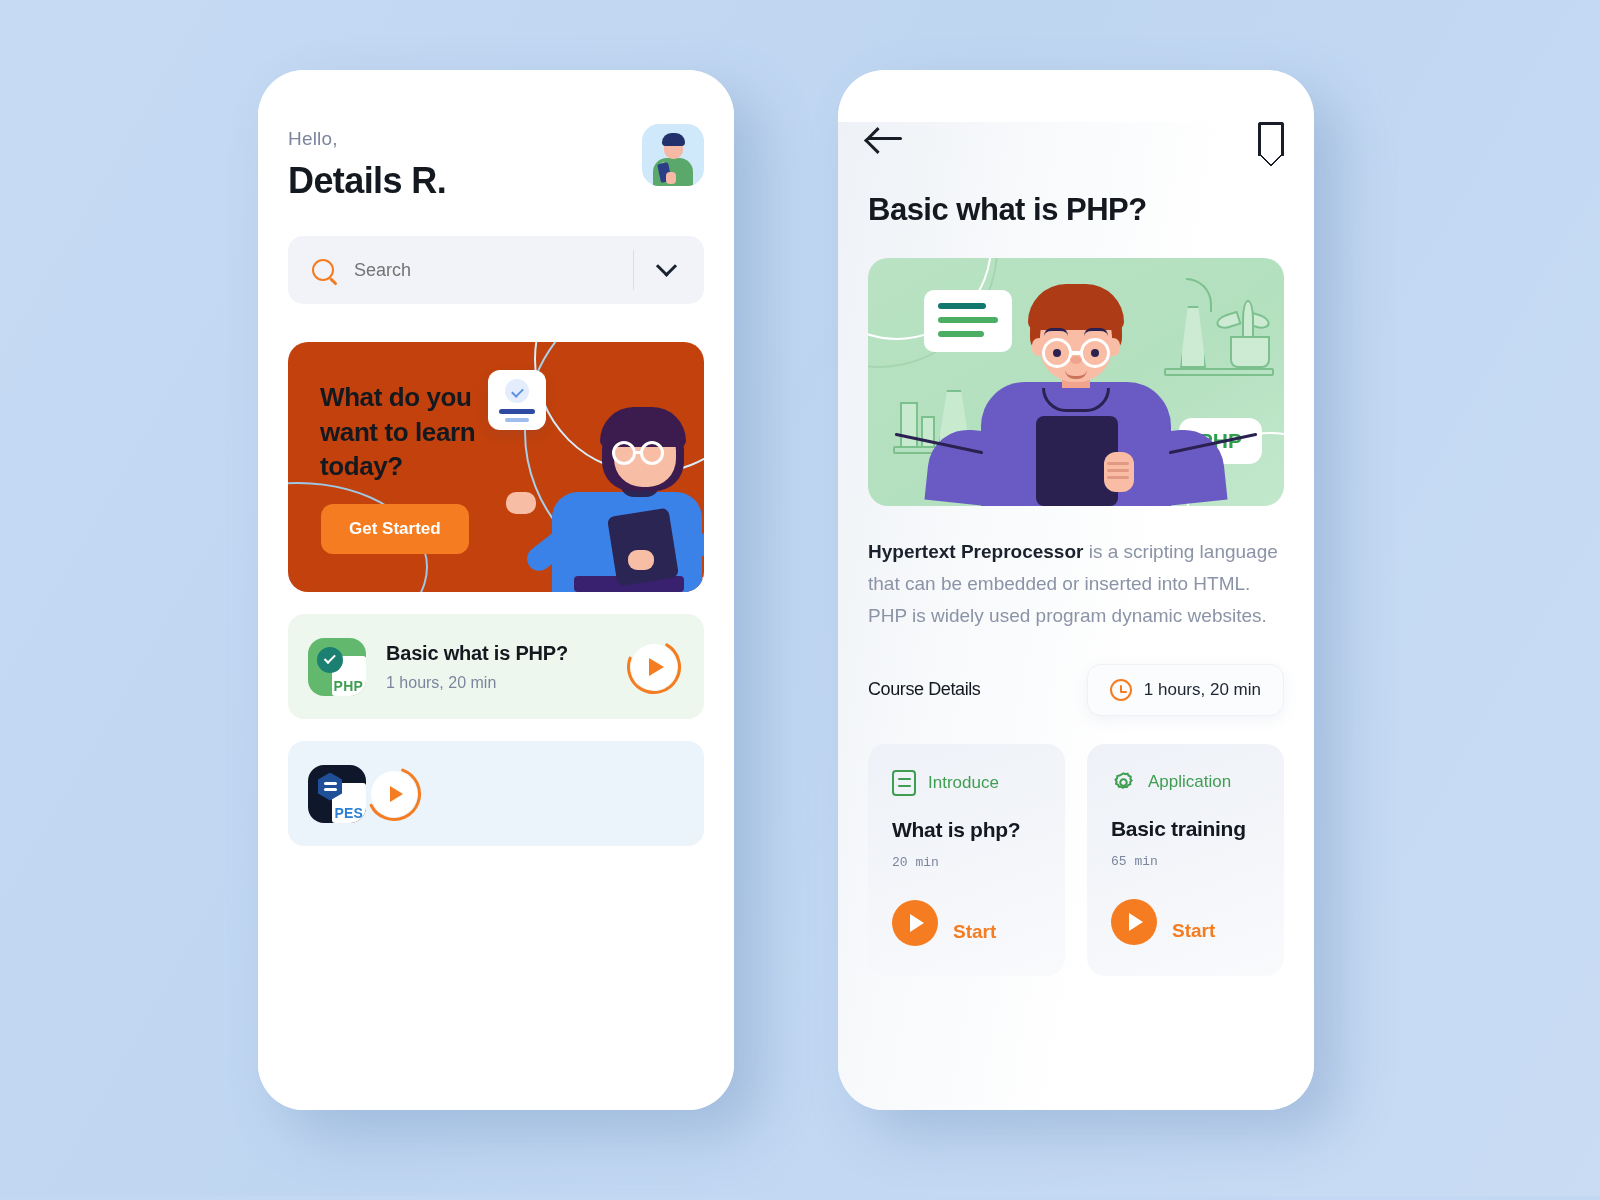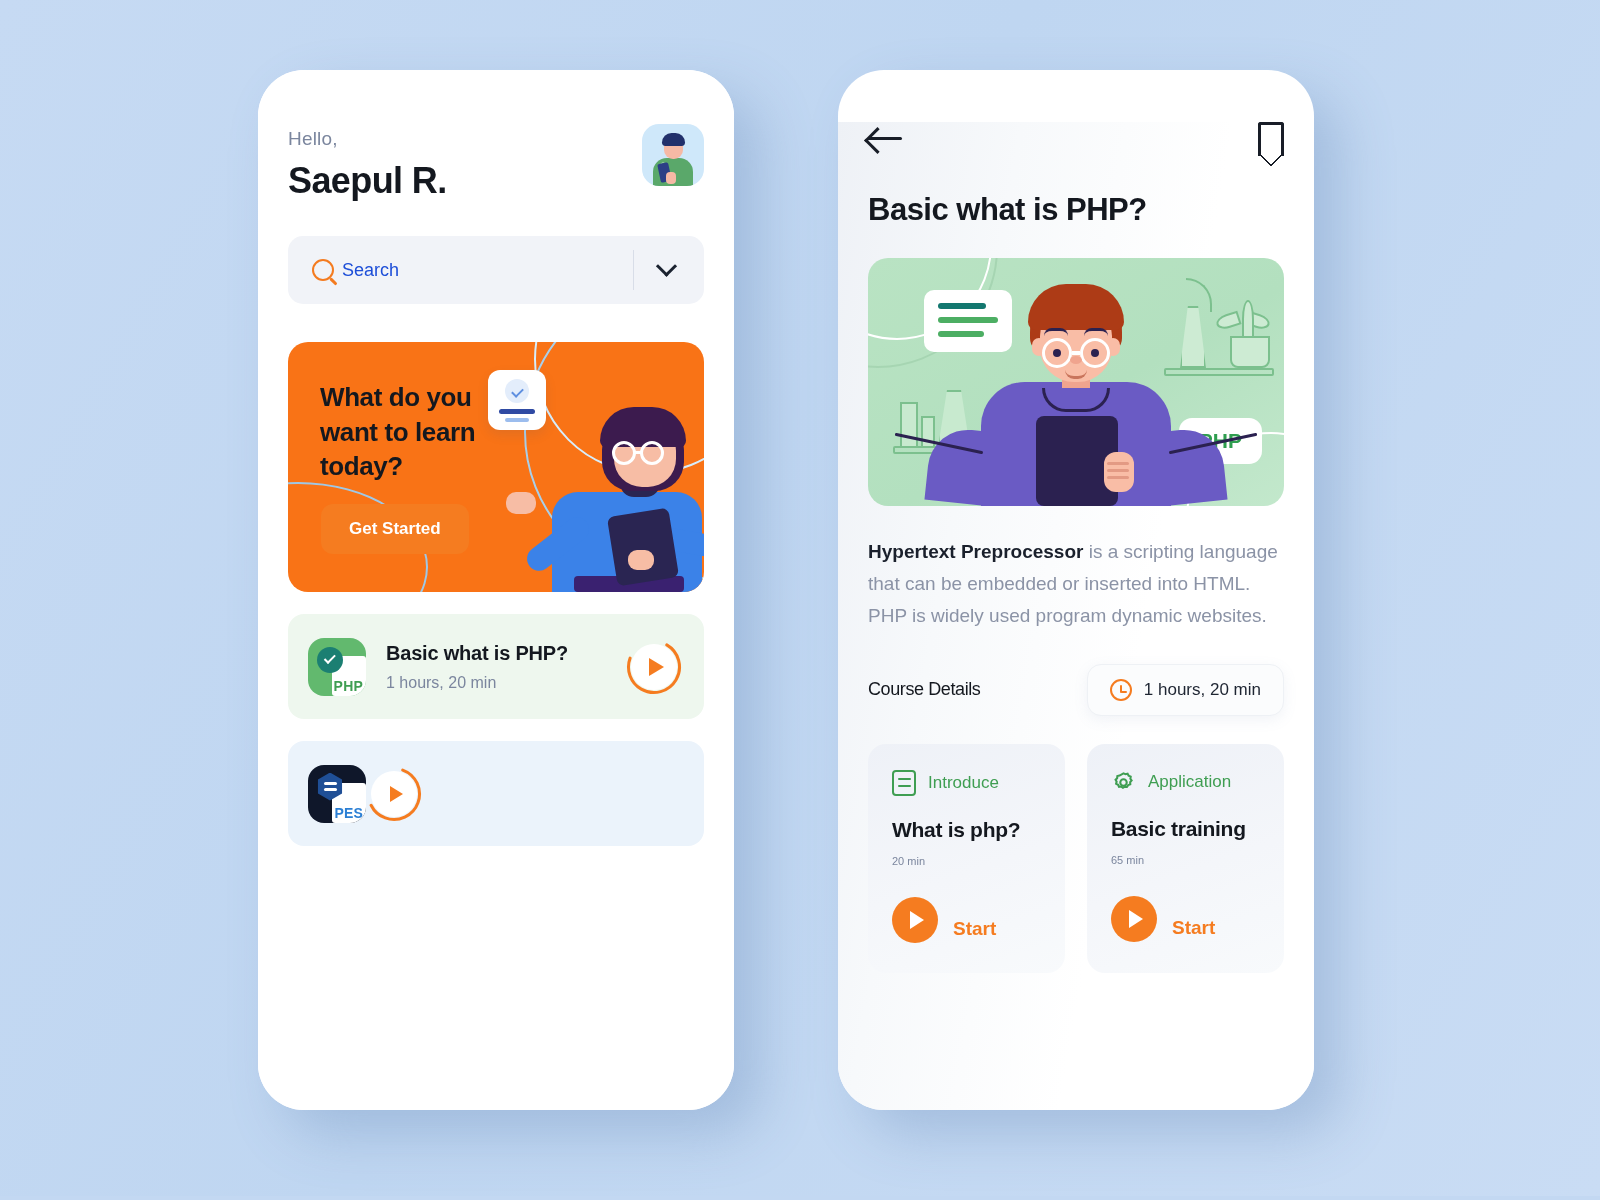--- a/index.html
+++ b/index.html
@@ -51,30 +51,30 @@
              background:#f6b9a5; border-radius:4px; }
 
   
   .search {
     margin-top:34px; height:68px; background:#f1f3f8; border-radius:15px;
     display:flex; align-items:center; padding:0 6px 0 24px;
   }
   .s-icon { width:22px;height:22px;border:2.6px solid #f47b20;border-radius:50%;flex:none;position:relative;}
   .s-icon:after{content:"";position:absolute;right:-6px;bottom:-4px;width:9px;height:2.6px;
                 background:#f47b20;border-radius:2px;transform:rotate(45deg);}
-  .s-text{ flex:1; margin-left:8px; color:#1d4ed8; font-size:18px; }
+  .s-text{ flex:1; margin-left:20px; color:#737373; font-size:18px; }
   .s-div { width:1px; height:40px; background:#d8dde8; }
   .s-chev{ width:64px; display:flex; align-items:center; justify-content:center; }
   .chev-d{ width:15px;height:15px;border-right:3px solid #1b2230;border-bottom:3px solid #1b2230;
            transform:rotate(45deg) translate(-3px,-3px); }
 
   
   .banner{
     margin-top:38px; height:250px; border-radius:20px; position:relative; overflow:hidden;
-    background:#f97316;
+    background:#c2410c;
   }
   .b-deco{position:absolute;border:2px solid #d7edfb;border-radius:50%;}
   .b-d1{width:230px;height:230px;right:-60px;top:-98px;}
   .b-d2{width:300px;height:300px;right:-120px;top:-60px;border-color:#a9cfe9;}
   .b-d3{width:260px;height:170px;left:-120px;bottom:-60px;border-color:#9fc8e6;}
   .b-title{position:absolute;left:32px;top:38px;width:205px;color:#14181f;
            font-size:26px;font-weight:700;line-height:1.33;letter-spacing:-.4px;}
   .b-btn{position:absolute;left:33px;bottom:38px;background:#f57c20;color:#fff;
          border-radius:12px;padding:15px 28px;font-size:17px;font-weight:600;}
   
@@ -235,40 +235,40 @@
 
   .cards{display:flex;gap:22px;margin-top:28px;}
   .dcard{flex:1;background:linear-gradient(160deg,#eef1f7 0%,#f4f6fa 55%,#f8fafc 100%);
          border-radius:18px;padding:26px 24px 30px;}
   .dc-head{display:flex;align-items:center;gap:12px;}
   .ic-doc{width:24px;height:26px;border:2.3px solid #3f9e52;border-radius:4px;position:relative;flex:none;}
   .ic-doc i{position:absolute;left:4px;display:block;height:2.3px;background:#3f9e52;border-radius:2px;}
   .ic-gear{width:25px;height:25px;position:relative;flex:none;}
   .dc-lab{color:#3f9e52;font-size:17px;}
   .dc-name{margin-top:22px;color:#14181f;font-size:21px;font-weight:700;letter-spacing:-.3px;}
-  .dc-dur{margin-top:13px;color:#7b869e;font-size:11px;}
+  .dc-dur{margin-top:13px;color:#7b869e;font-size:13px;font-family:Liberation Mono, monospace;}
   .dc-start{margin-top:30px;display:flex;align-items:center;gap:15px;}
   .pbtn{width:46px;height:46px;border-radius:50%;background:#f57c20;display:flex;
         align-items:center;justify-content:center;flex:none;}
   .pbtn .t{width:0;height:0;border-left:14px solid #fff;border-top:9px solid transparent;
         border-bottom:9px solid transparent;margin-left:4px;}
   .dc-startlab{color:#f57c20;font-size:19px;font-weight:700;margin-top:18px;}
 </style>
 </head>
 <body>
 
 <div class="stage">
 
   <div class="phone" id="phone-left">
   <div class="inner pad">
 
     <div class="head-row">
       <div>
         <div class="hello">Hello,</div>
-        <div class="uname">Saepul R.</div>
+        <div class="uname">Details R.</div>
       </div>
       <div class="avatar">
         <div class="av-body"></div>
             <div class="av-head"></div>
             <div class="av-hair"></div>
         <div class="av-phone"></div>
             <div class="av-hand"></div>
       </div>
     </div>
 

